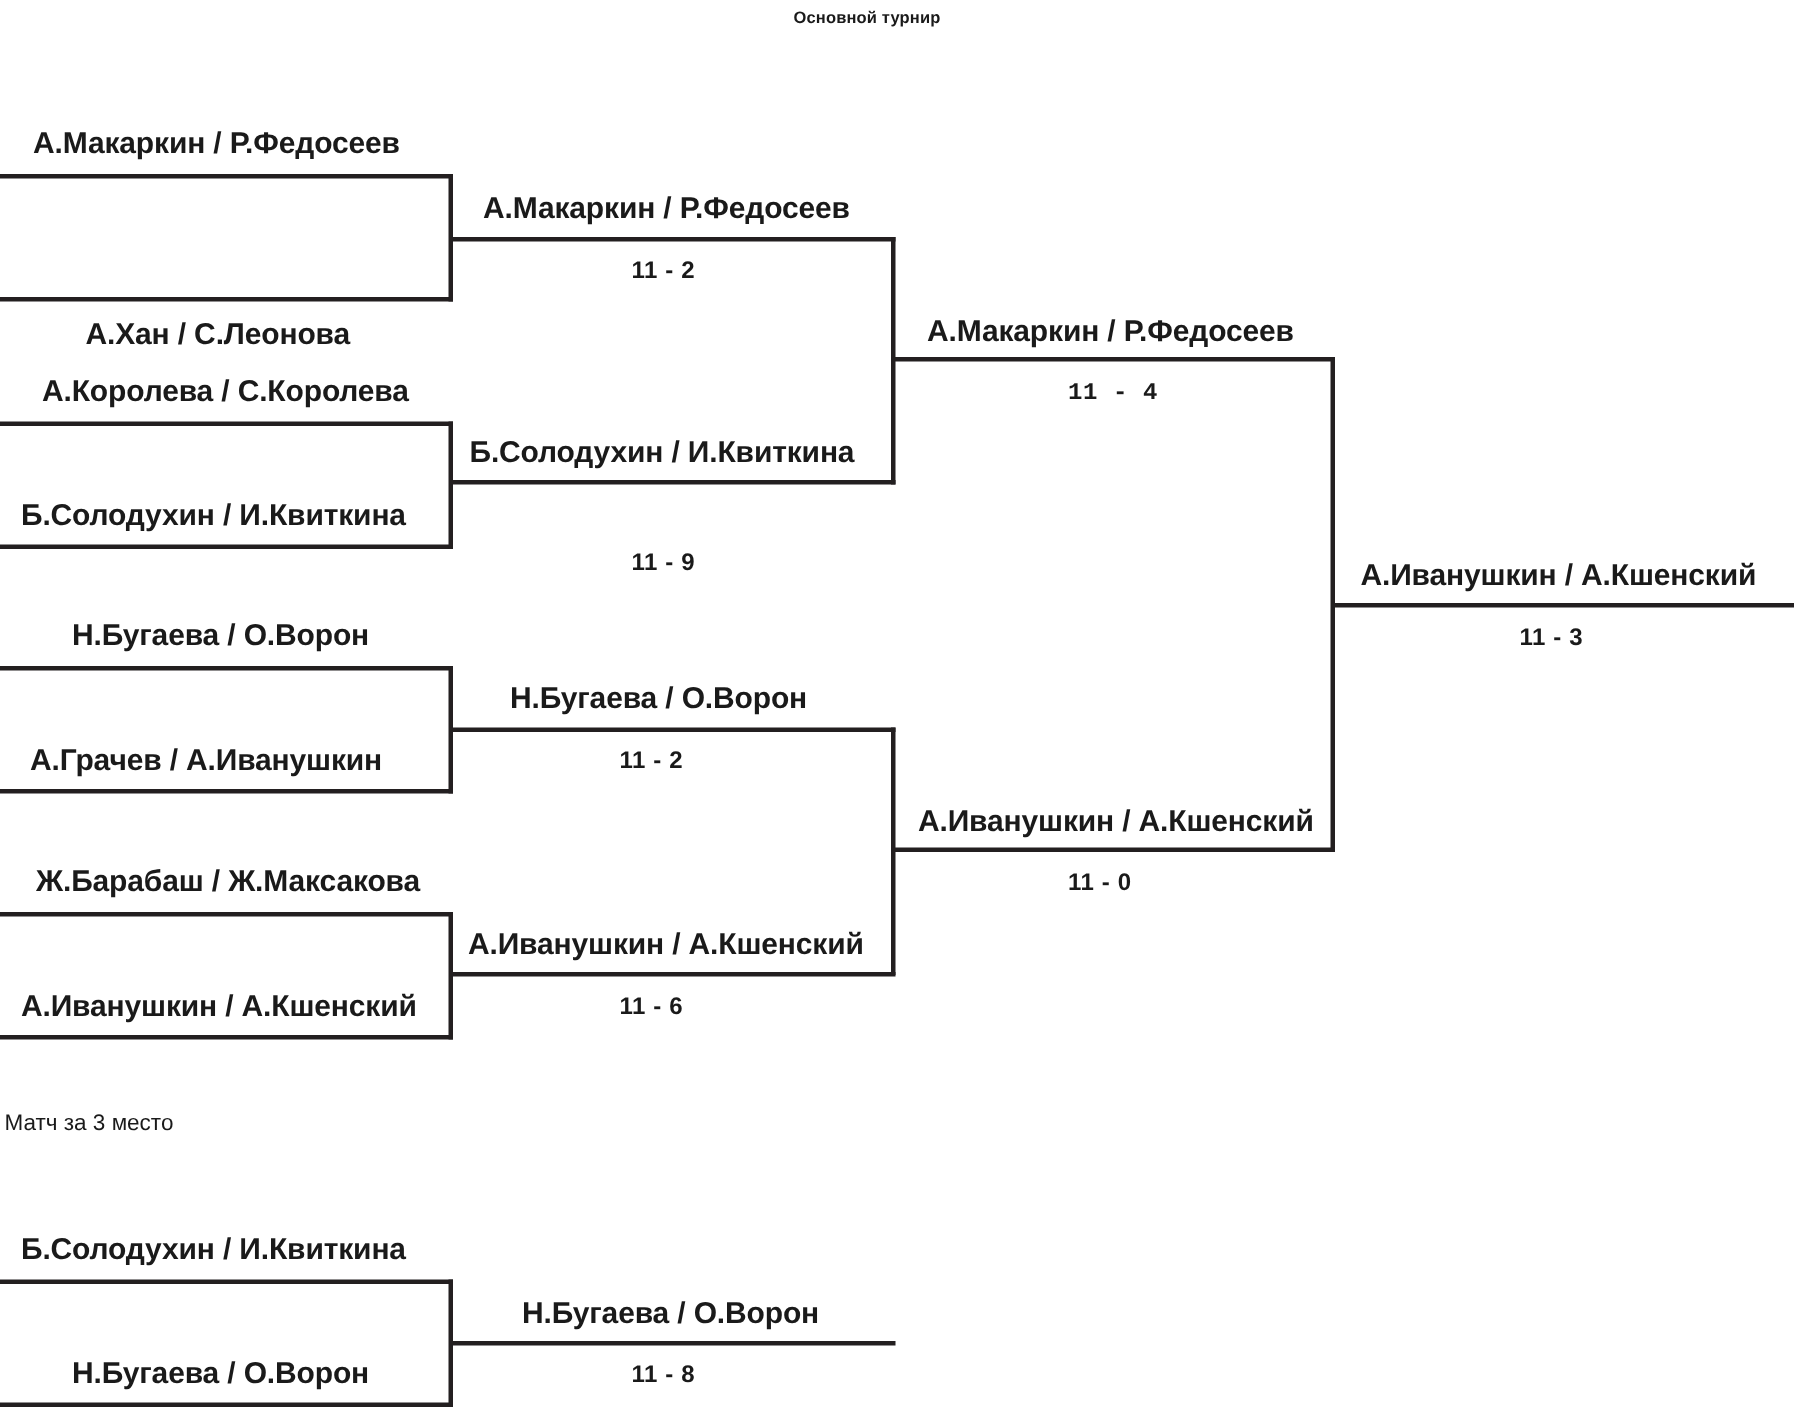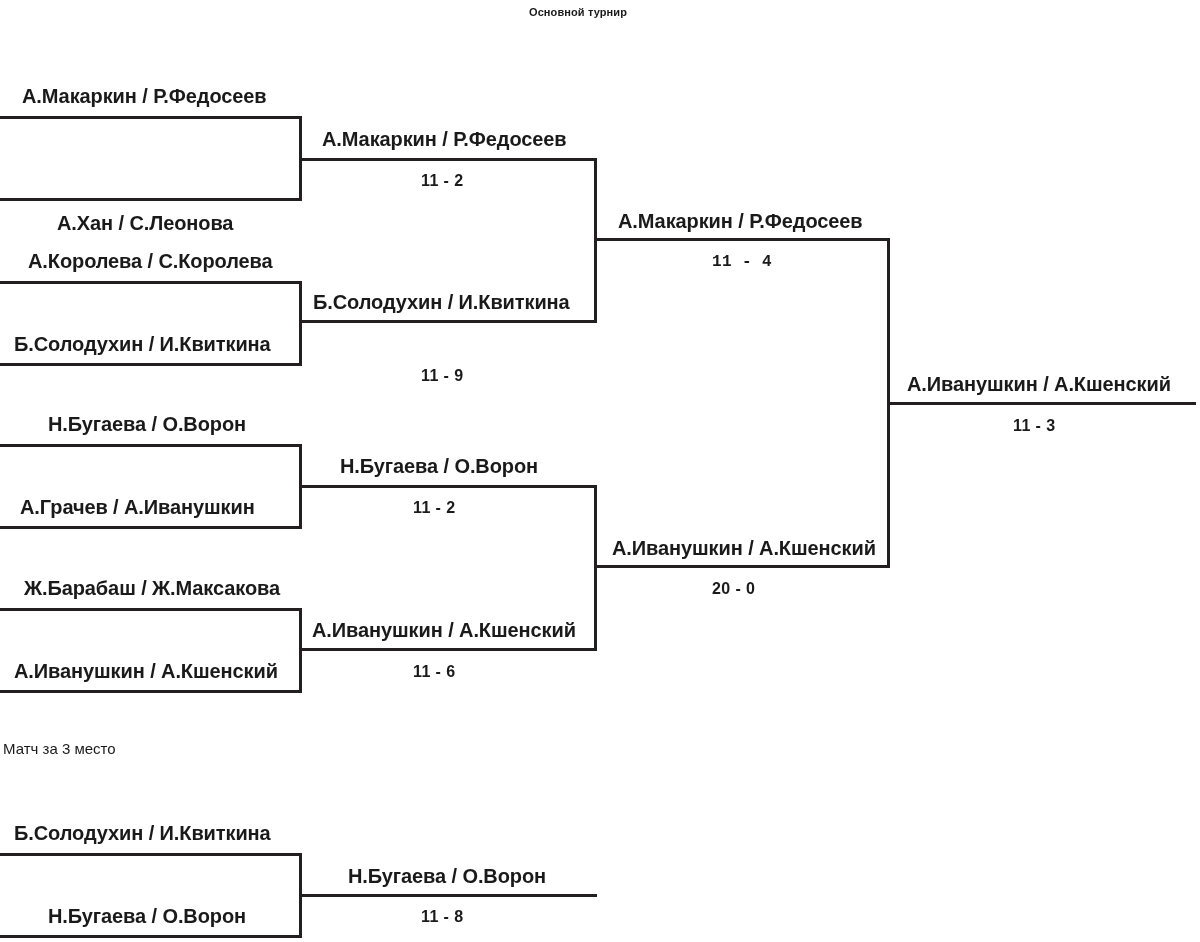--- a/index.html
+++ b/index.html
@@ -105,21 +105,21 @@
   <div class="hline" style="left:300px; top:648px; width:297px;"></div>
   <div class="score" style="left:413px; top:663px;">11 - 6</div>
 
   <div class="label" style="left:618px; top:210px;">А.Макаркин / Р.Федосеев</div>
   <div class="hline" style="left:595px; top:238px; width:295px;"></div>
   <div class="score" style="left:712px; top:253px;font-family:Liberation Mono, monospace;">11 - 4</div>
   <div class="vline" style="left:887px; top:238px; height:330px;"></div>
 
   <div class="label" style="left:612px; top:537px;">А.Иванушкин / А.Кшенский</div>
   <div class="hline" style="left:595px; top:565px; width:295px;"></div>
-  <div class="score" style="left:712px; top:580px;">20 - 0</div>
+  <div class="score" style="left:712px; top:580px;">11 - 0</div>
 
   <div class="label" style="left:907px; top:373px;">А.Иванушкин / А.Кшенский</div>
   <div class="hline" style="left:888px; top:402px; width:308px;"></div>
   <div class="score" style="left:1013px; top:417px;">11 - 3</div>
 
   <div class="section-title" style="left:3px; top:740px;">Матч за 3 место</div>
 
   <div class="label" style="left:14px; top:822px;">Б.Солодухин / И.Квиткина</div>
   <div class="hline" style="left:0px; top:853px; width:302px;"></div>
   <div class="label" style="left:48px; top:905px;">Н.Бугаева / О.Ворон</div>

